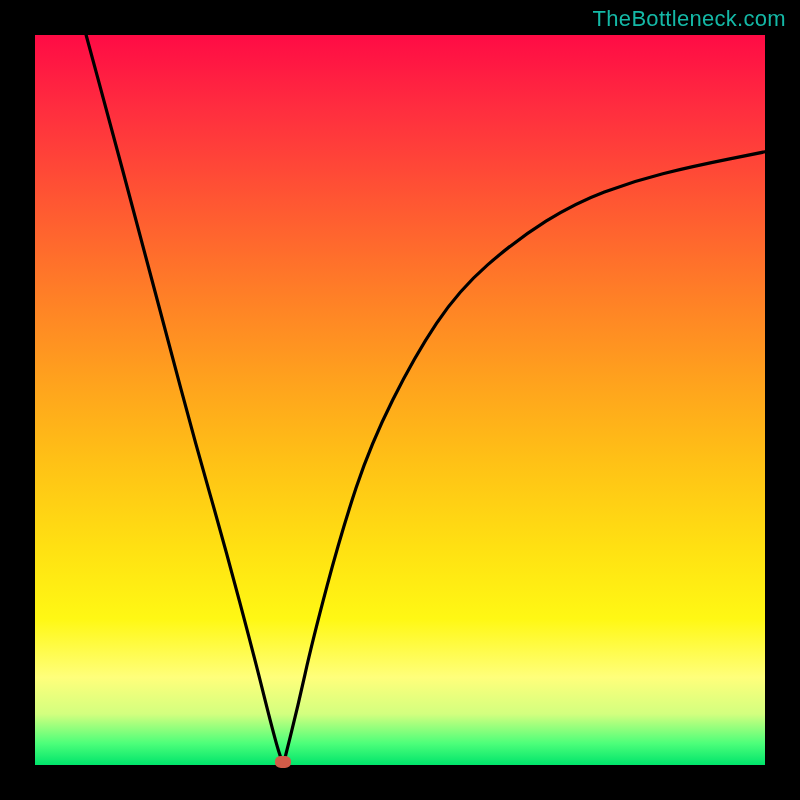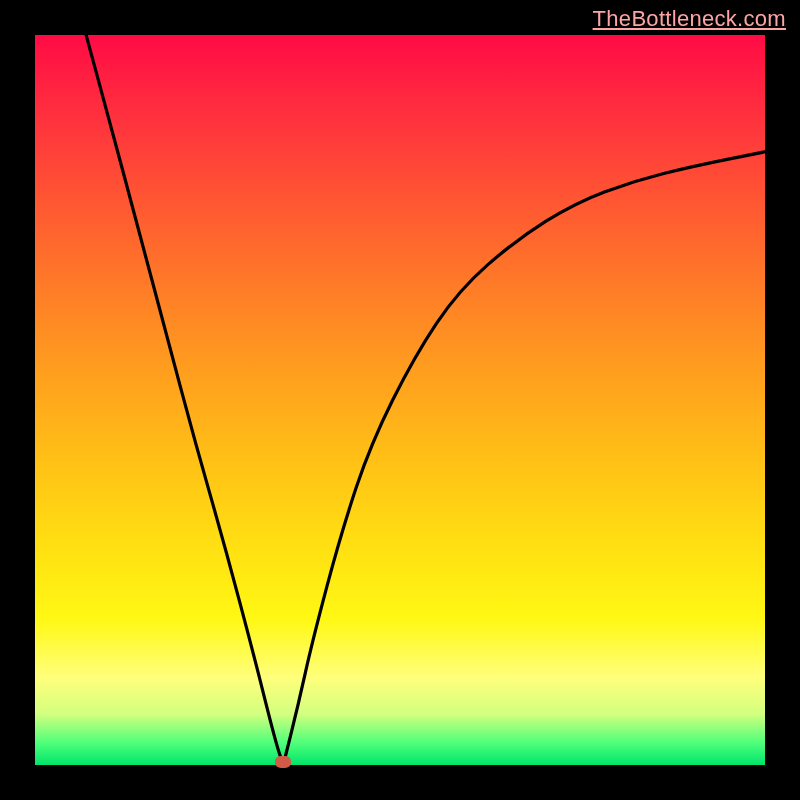--- a/index.html
+++ b/index.html
@@ -37,25 +37,24 @@
       #ffff7b 88%,
       #d3ff7f 93%,
       #4eff7a 97%,
       #00e46b 100%
     );
   }
   .watermark {
     position: absolute;
     top: 6px;
     right: 14px;
-    color: #fca5a5;
+    color: #14b8a6;
     font-size: 22px;
     letter-spacing: 0.3px;
     font-weight: 500;
-    text-decoration: underline;
   }
   svg.curve {
     position: absolute;
     left: 0;
     top: 0;
     width: 730px;
     height: 730px;
     overflow: visible;
   }
   .marker {

